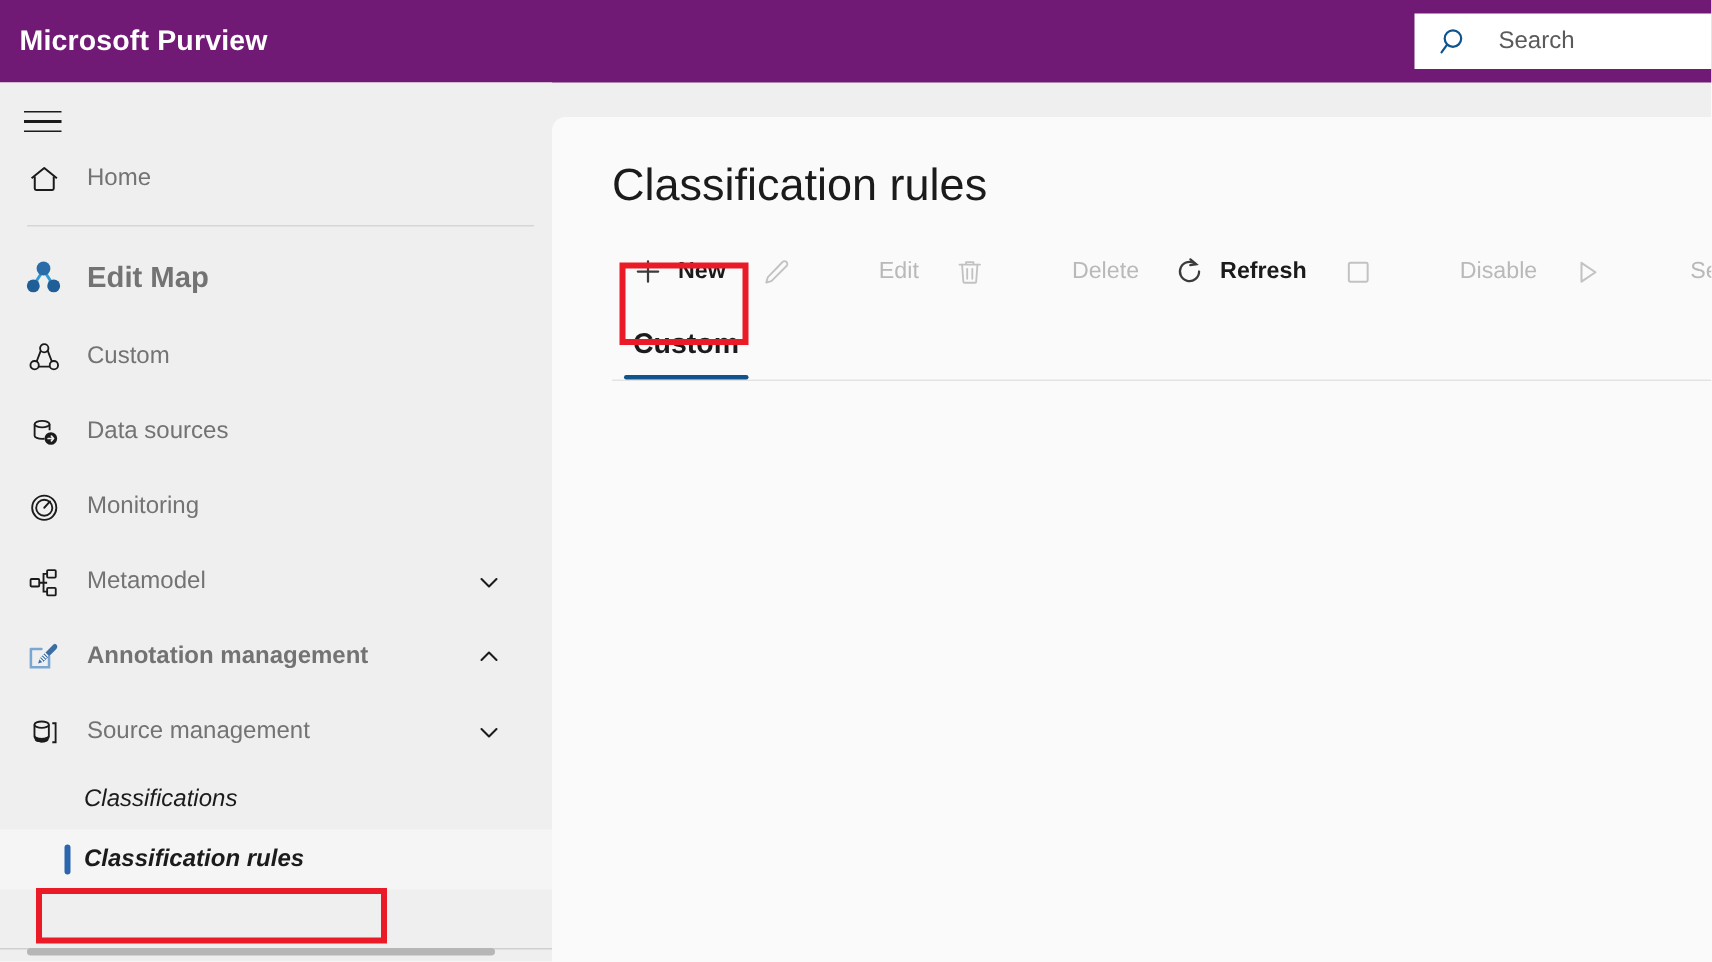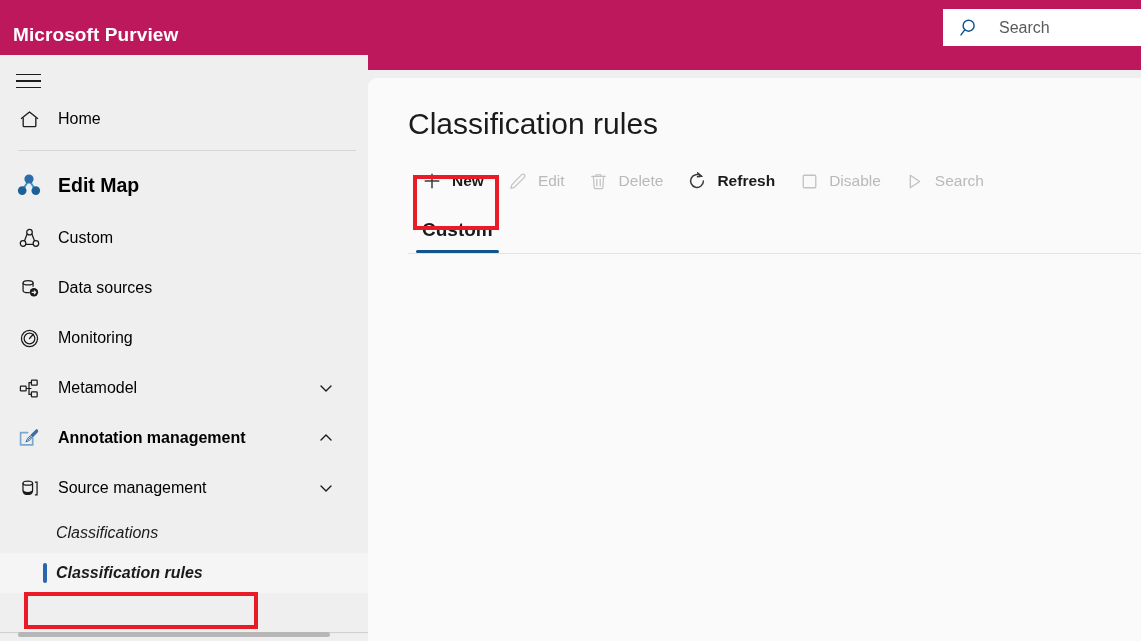--- a/index.html
+++ b/index.html
@@ -11,22 +11,22 @@
   }
   #app {
     position: relative;
     width: 1141px; height: 641px;
     background: #efefef;
   }
 
   
   .topbar {
     position: absolute; top: 0; left: 0;
-    width: 1141px; height: 70px;
-    background: #be185d;
+    width: 1141px; height: 55px;
+    background: #701a75;
     display: flex; align-items: center;
   }
   .brand {
     color: #ffffff;
     font-size: 19px;
     font-weight: bold;
     letter-spacing: .1px;
     margin-left: 13px;
     white-space: nowrap;
   }
@@ -75,21 +75,21 @@
     cursor: pointer;
     white-space: nowrap;
   }
   .nav-ico {
     width: 26px; height: 26px;
     flex: 0 0 26px;
     margin-right: 16px;
     display: flex; align-items: center; justify-content: center;
     color: #1b1b1b;
   }
-  .nav-label { font-size: 16px; color: #000000; }
+  .nav-label { font-size: 16px; color: #737373; }
   .nav-row.section .nav-label { font-size: 19.5px; font-weight: bold; }
   .nav-row.section { height: 56px; }
   .nav-row.bold .nav-label { font-weight: bold; font-size: 16px; }
   .chev { margin-left: auto; width: 16px; height: 16px; color: #1b1b1b; flex: 0 0 16px;}
 
   .nav-sep {
     height: 1px; background: #d6d6d6;
     margin: 6px 12px 6px 18px;
   }
 
@@ -161,21 +161,21 @@
   }
   .tb-btn {
     display: flex; align-items: center;
     height: 40px;
     padding: 0 12px;
     cursor: pointer;
     color: #1b1b1b;
     white-space: nowrap;
   }
   .tb-btn:first-child { padding-left: 14px; }
-  .tb-btn.disabled { color: #b9b9b9; cursor: default; }
+  .tb-btn.disabled { color: #b9b9b9; cursor: default; gap: 48px; }
   .tb-ico {
     width: 20px; height: 20px;
     margin-right: 10px;
     display: flex; align-items: center; justify-content: center;
     flex: 0 0 20px;
   }
   .tb-label { font-size: 15.5px; font-weight: bold; }
   .tb-btn.disabled .tb-label { font-weight: normal; }
 
   .tabs {

